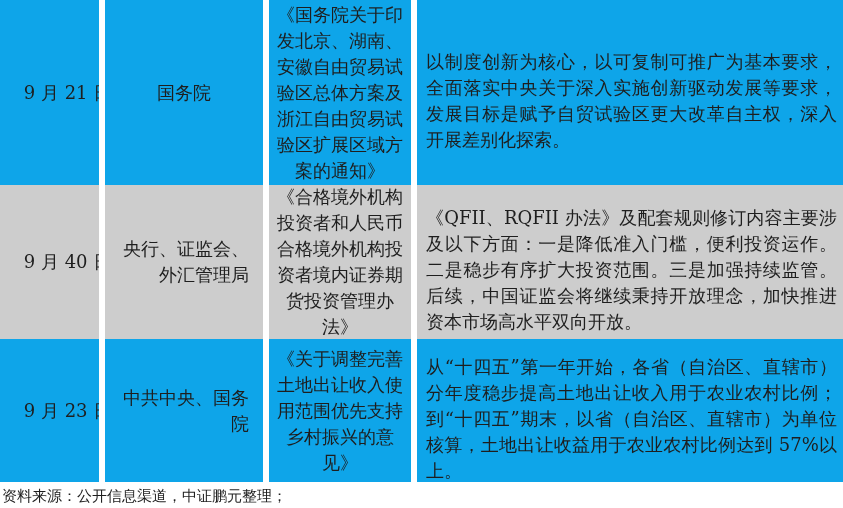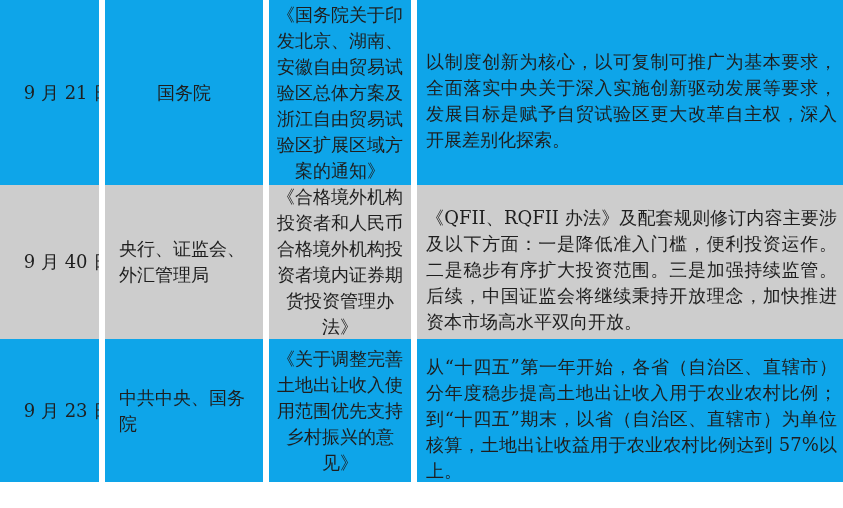--- a/index.html
+++ b/index.html
@@ -30,21 +30,21 @@
     justify-content: center;
     font-size: 18px;
     line-height: 26px;
     overflow: hidden;
     padding-left: 36px;
   }
   .row--light .cell { background: #0ea5e9; }
   .row--dark  .cell { background: #cdcdcd; }
   .cell--date .txt { text-align: center; white-space: nowrap; }
   .cell--issuer { padding: 0 14px; }
-  .cell--issuer .txt { text-align: left; }
+  .cell--issuer .txt { text-align: right; }
   .cell--title { padding: 0 6px; }
   .cell--title .txt { text-align: center; }
   .cell--summary { padding: 0 6px 0 9px; }
   .cell--summary .txt {
     width: 100%;
     text-align: justify;
     text-justify: inter-ideograph;
     margin-top: 16px;
   }
   .source-note {
@@ -102,14 +102,15 @@
       <div class="cell cell--title">
         <span class="txt">《关于调整完善土地出让收入使用范围优先支持乡村振兴的意见》</span>
       </div>
       <div class="cell cell--summary">
         <span class="txt">从“十四五”第一年开始，各省（自治区、直辖市）分年度稳步提高土地出让收入用于农业农村比例；到“十四五”期末，以省（自治区、直辖市）为单位核算，土地出让收益用于农业农村比例达到 57%以上。</span>
       </div>
     </div>
 
   </div>
 
+  <div class="source-note">资料来源：公开信息渠道，中证鹏元整理；</div>
 
 </div>
 
 </body></html>

